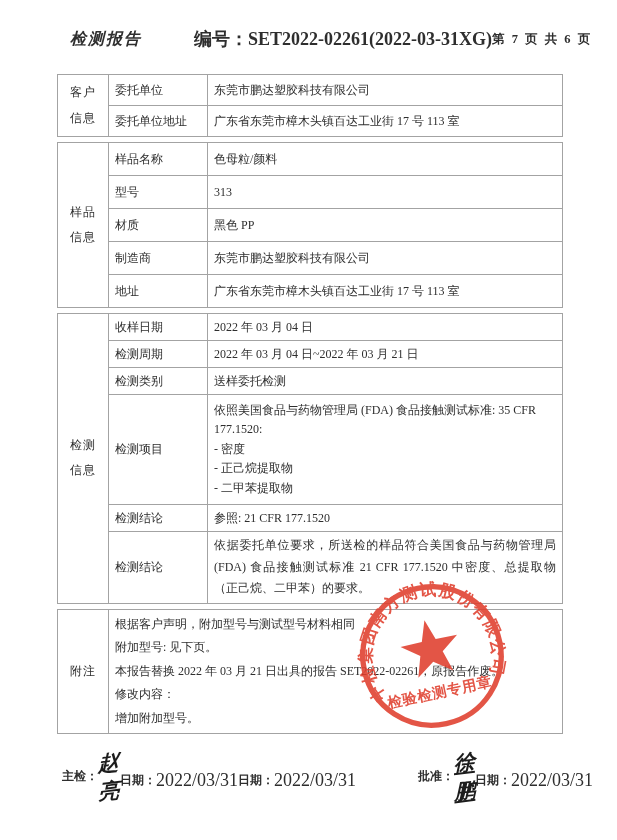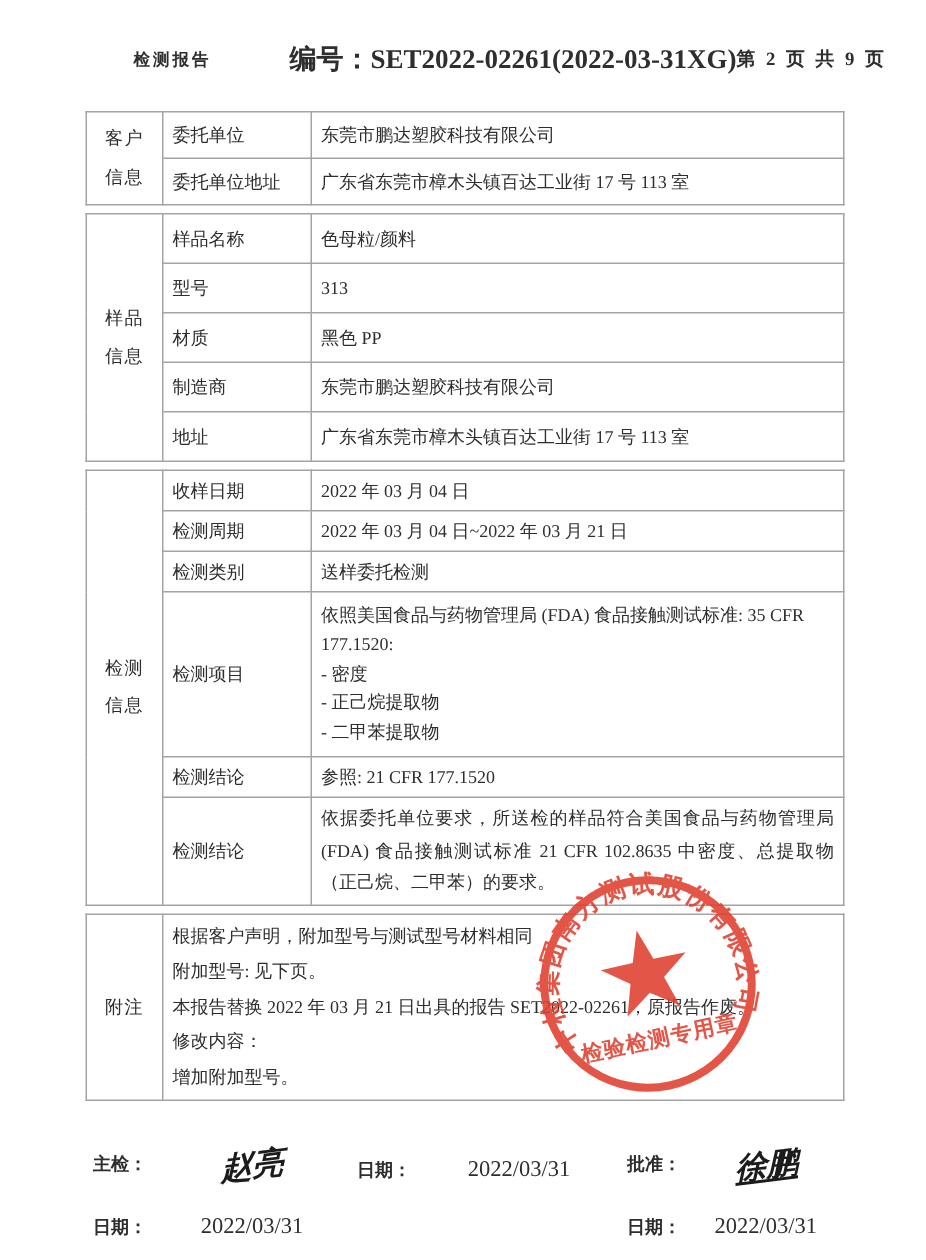--- a/index.html
+++ b/index.html
@@ -14,22 +14,22 @@
   .page { position: relative; width: 617px; height: 840px; }
 
   
   .header {
     display: flex; align-items: center;
     padding: 16px 57px 0 62px;
     height: 62px;
   }
   .logo-wrap { width: 46px; height: 46px; flex: 0 0 46px; }
   .report-title {
-    font-size: 11px; font-weight: bold; letter-spacing: 2px;
-    margin-left: 27px; white-space: nowrap;
+    font-size: 16px; font-weight: bold; letter-spacing: 2px;
+    margin-left: 8px; white-space: nowrap; font-style: italic;
   }
   .report-no {
     font-size: 18px; font-weight: bold; white-space: nowrap;
     margin-left: 52px;
   }
   .page-info {
     font-size: 12.5px; font-weight: bold; white-space: nowrap;
     margin-left: auto; letter-spacing: 2px;
   }
 
@@ -56,51 +56,51 @@
   .lh-mid  { line-height: 1.8; }
   .lh-list { line-height: 1.62; }
   .row30 td { height: 31px; margin-top: 36px; }
   .row33 td { height: 33px; }
   .row26 td { height: 27px; }
   .conclusion { text-align: justify; padding-top: 5px; padding-bottom: 5px; }
   .note-cell { padding: 6px 6px 6px 11px; }
 
   
   .sig-area { display: flex; padding: 0 50px 0 62px; margin-top: 24px; }
-  .sig-col { display: flex; flex-direction: column; }
+  .sig-col { display: flex; flex-direction: row; }
   .sig-col-1 { flex: 0 0 176px; }
   .sig-col-2 { flex: 0 0 180px; }
   .sig-col-3 { flex: 1; }
   .sig-line { display: flex; align-items: center; height: 38px; }
   .sig-label { font-size: 12px; font-weight: bold; white-space: nowrap; }
   .sig-name-box { flex: 1; display: flex; justify-content: center; align-items: center; }
   .handwriting {
     font-size: 21px; font-style: italic; font-weight: bold; color: #1c1c1c;
     transform: rotate(-7deg) skewX(-6deg);
     font-family: "DejaVu Serif", serif;
   }
   .date-line { display: flex; align-items: center; height: 30px; margin-top: 8px; justify-content: center; }
-  .date-value { flex: 1; text-align: center; font-size: 15px; }
+  .date-value { flex: 1; text-align: center; font-size: 18px; }
 
   
   .stamp {
     position: absolute; left: 356px; top: 580px;
     width: 152px; height: 152px;
     z-index: 5; pointer-events: none; opacity: 0.88;
   }
 </style>
 </head>
 <body>
 
 <div class="page">
 
   <div class="header">
     <div class="report-title">检测报告</div>
     <div class="report-no"><span>编号：</span><span>SET2022-02261(2022-03-31XG)</span></div>
-    <div class="page-info">第 2 页 共 9 页</div>
+    <div class="page-info">第 7 页 共 6 页</div>
   </div>
 
   <div class="tables">
 
     <table class="info-table">
       <colgroup>
           <col style="width:51px">
           <col style="width:99px">
           <col>
         </colgroup>
@@ -178,21 +178,21 @@
 - 密度
 - 正己烷提取物
 - 二甲苯提取物</td>
       </tr>
       <tr class="row26">
         <td class="lbl">检测结论</td>
         <td class="val">参照: 21 CFR 177.1520</td>
       </tr>
       <tr>
         <td class="lbl">检测结论</td>
-        <td class="val conclusion lh-mid">依据委托单位要求，所送检的样品符合美国食品与药物管理局 (FDA) 食品接触测试标准 21 CFR 102.8635 中密度、总提取物（正己烷、二甲苯）的要求。</td>
+        <td class="val conclusion lh-mid">依据委托单位要求，所送检的样品符合美国食品与药物管理局 (FDA) 食品接触测试标准 21 CFR 177.1520 中密度、总提取物（正己烷、二甲苯）的要求。</td>
       </tr>
     </tbody>
       </table>
 
     <table class="info-table">
       <colgroup>
           <col style="width:51px">
           <col>
         </colgroup>
       <tbody>

